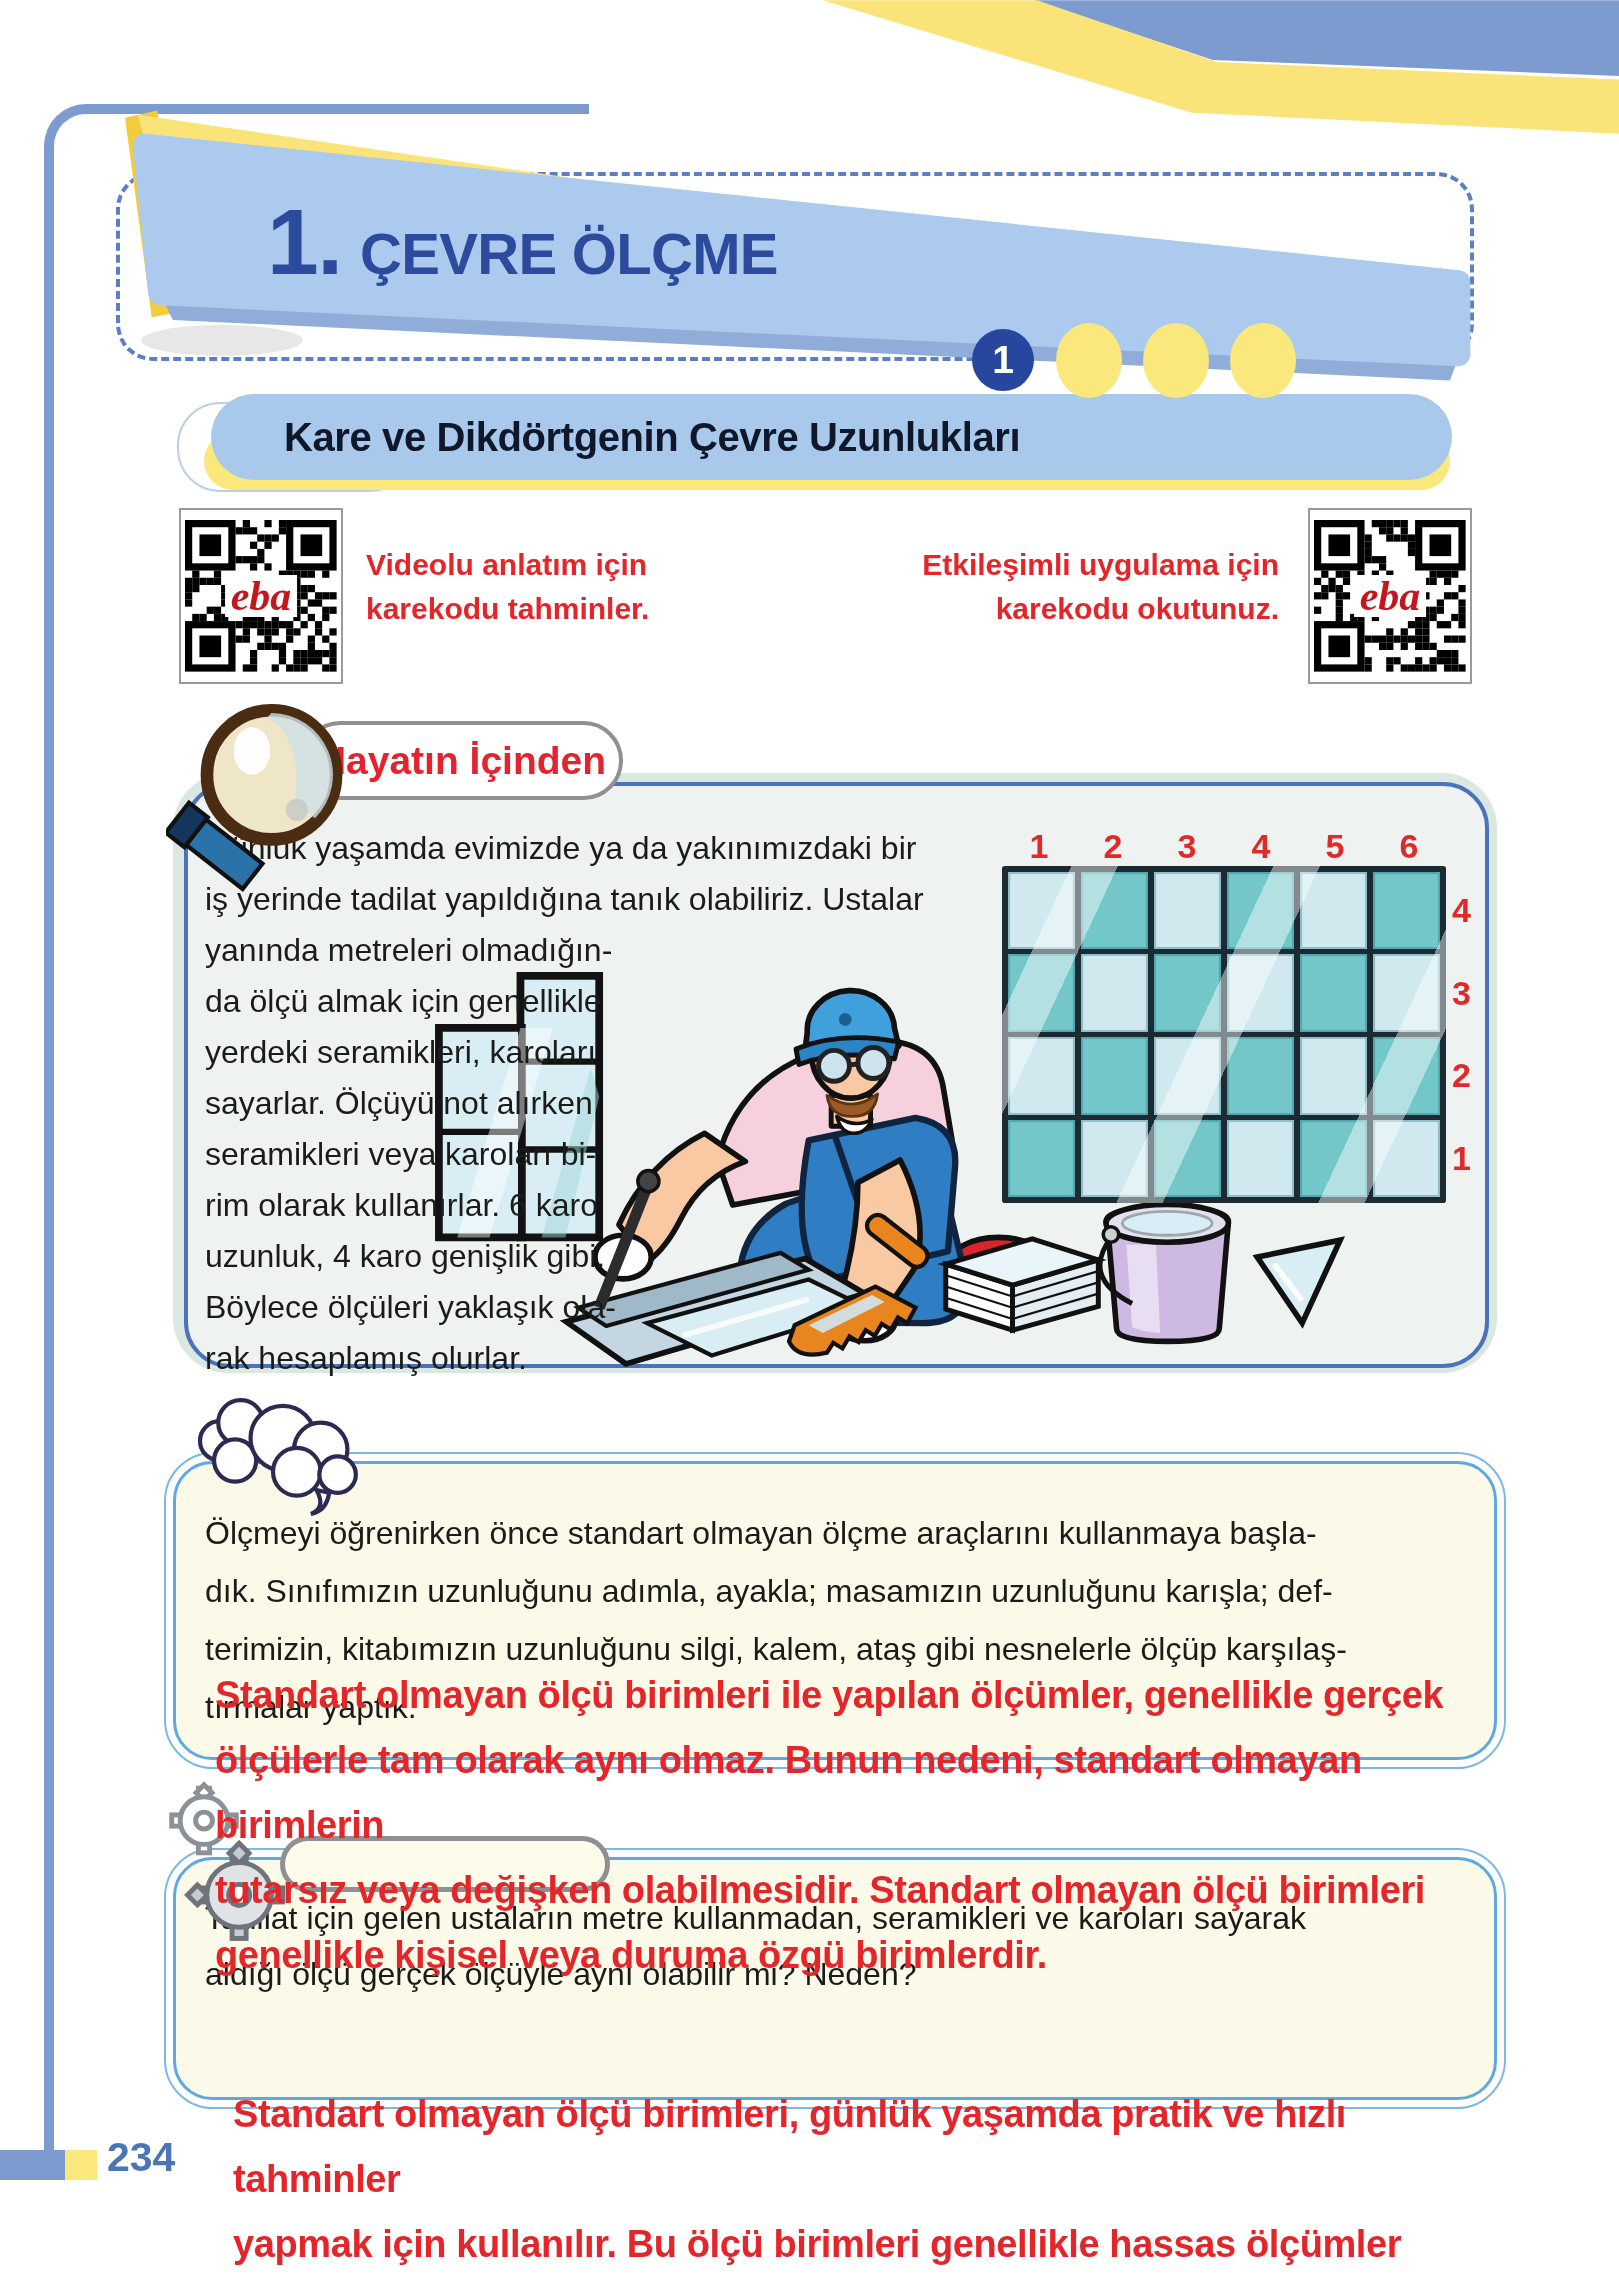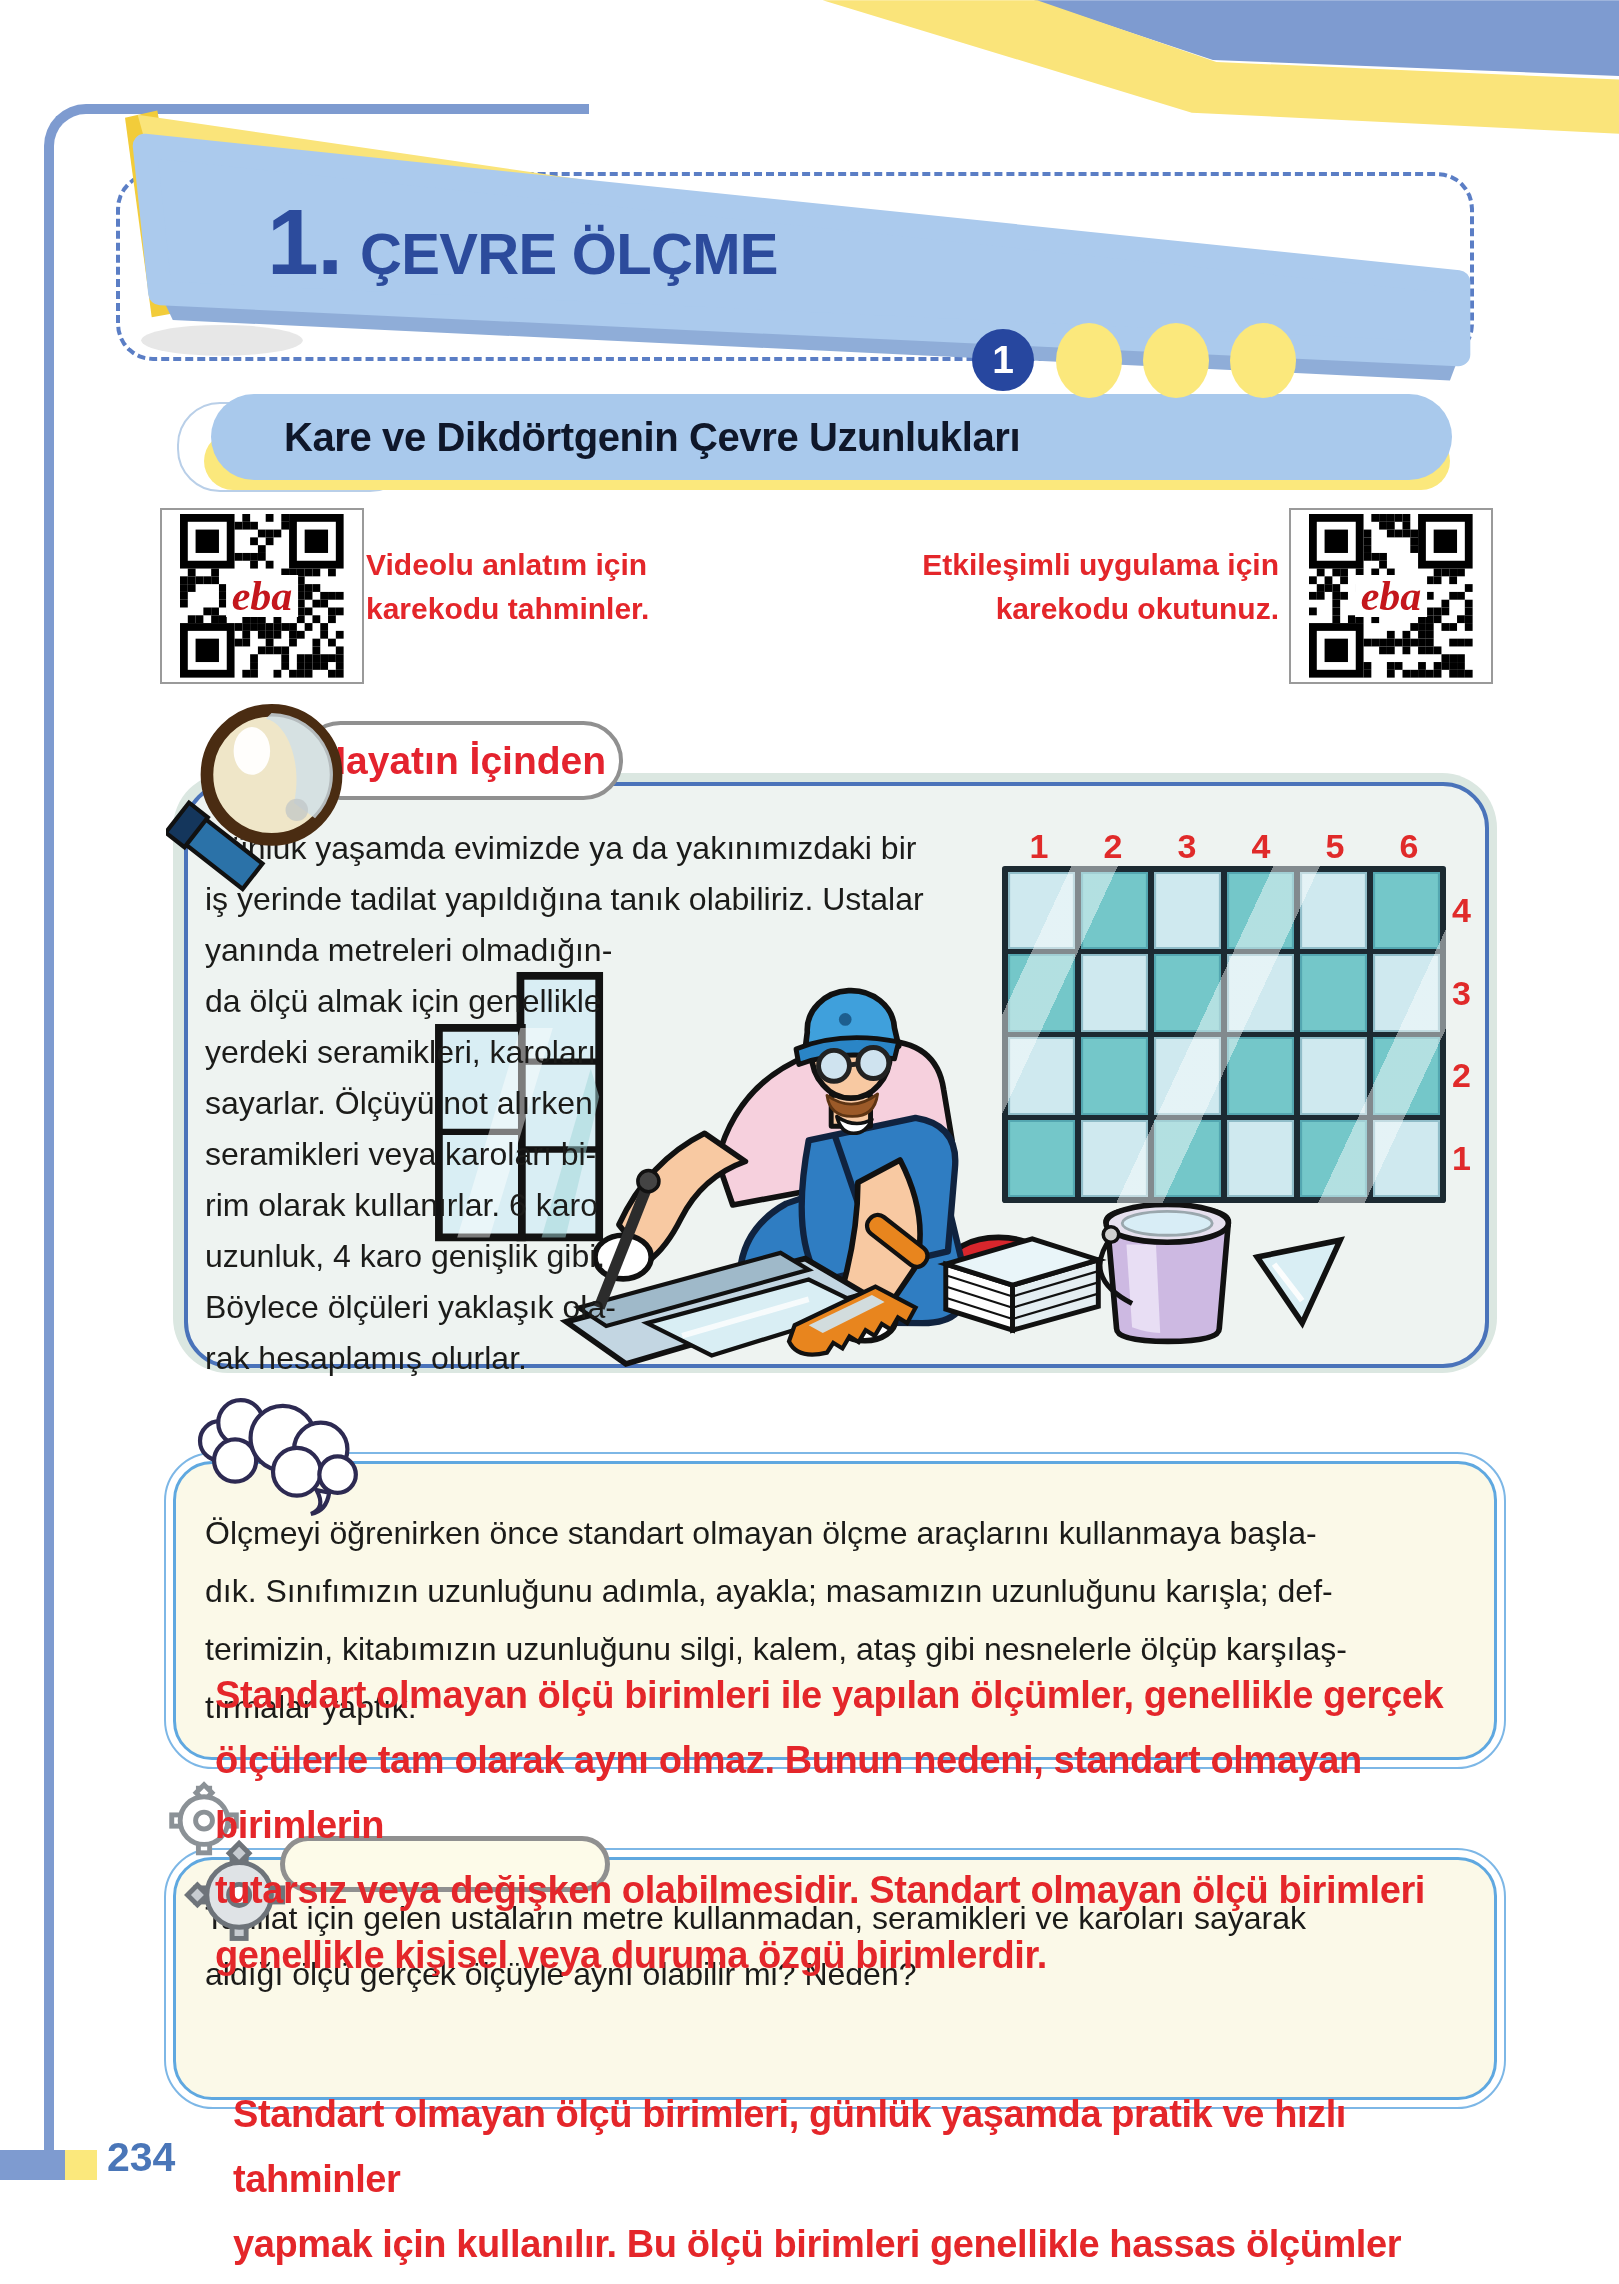--- a/index.html
+++ b/index.html
@@ -27,21 +27,21 @@
 
   
   #sub-cap{left:177px;top:402px;width:232px;height:86px;border-radius:43px;background:#ffffff;
     border:2.1px solid #b9cfe8;z-index:2;}
   #sub-shadow{left:204px;top:432px;width:1246px;height:58px;border-radius:29px;background:#fbe87c;z-index:3;}
   #subtitle-pill{left:211px;top:394px;width:1241px;height:86px;border-radius:43px;background:#a9c9ec;
     display:flex;align-items:center;padding-left:73px;box-sizing:border-box;z-index:4;}
   #subtitle-pill span{color:#0f172a;font-size:40px;font-weight:bold;letter-spacing:-0.4px;}
 
   
-  .qr{width:204px;height:176px;background:#fff;border:2.1px solid #9a9a9a;box-sizing:border-box;padding:4.2px;z-index:4;}
+  .qr{width:164px;height:176px;background:#fff;border:2.1px solid #9a9a9a;box-sizing:border-box;padding:4.2px;z-index:4;margin-left:19px;}
   .qr svg{width:100%;height:100%;display:block;}
   .qr{position:absolute;}
   .qr .qr-logo{position:absolute;left:50%;top:50%;transform:translate(-50%,-50%);
     font-family:"Liberation Serif",serif;font-style:italic;font-weight:bold;color:#c4161c;
     font-size:42px;background:#ffffff;padding:0 5.6px;line-height:1;}
   #qr-left{left:160px;top:508px;} #qr-right{left:1289px;top:508px;}
   .qr-caption{color:#e4262a;font-size:30px;font-weight:bold;line-height:44px;z-index:3;}
   #qr-caption-left{left:366px;top:543px;width:450px;text-align:left;}
   #qr-caption-right{left:787px;top:543px;width:492px;text-align:right;}
 

